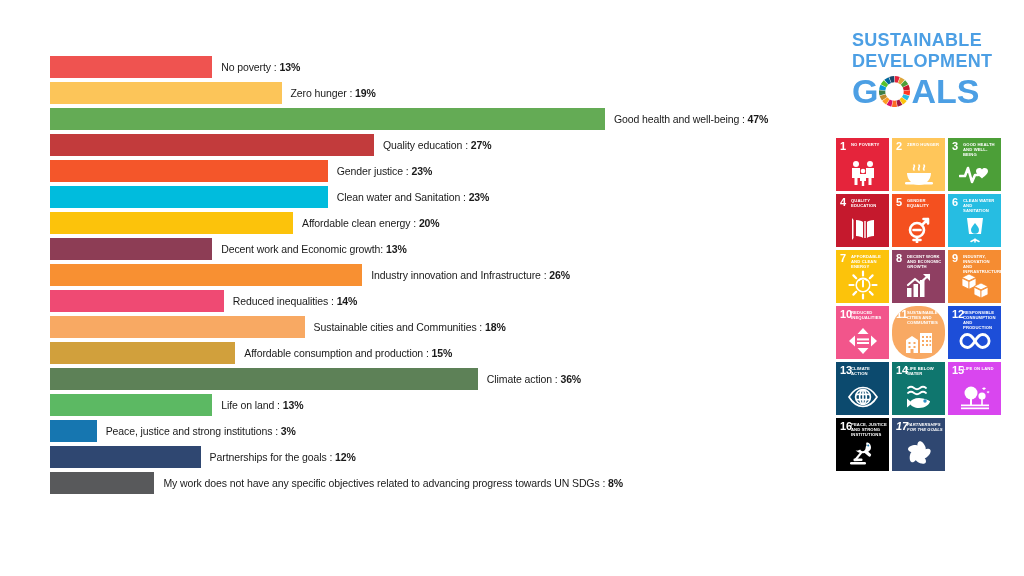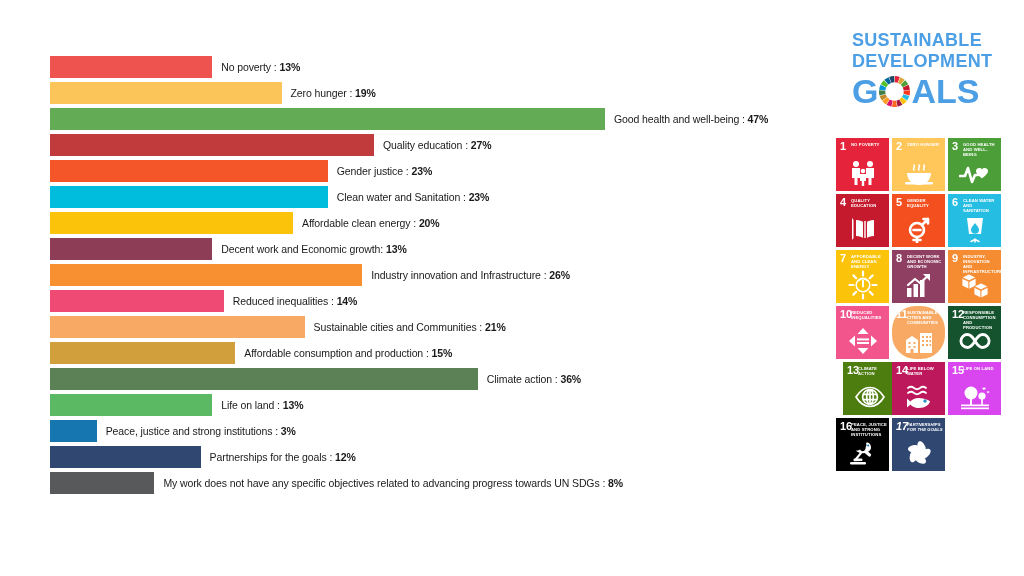--- a/index.html
+++ b/index.html
@@ -170,21 +170,21 @@
     <div class="bar-row">
       <div class="bar" style="width: 312.3px; background: rgb(248, 144, 50);"></div>
       <div class="bar-label"><span>Industry innovation and Infrastructure : </span><span class="pct">26%</span></div>
     </div>
     <div class="bar-row">
       <div class="bar" style="width: 173.7px; background: rgb(239, 74, 115);"></div>
       <div class="bar-label"><span>Reduced inequalities : </span><span class="pct">14%</span></div>
     </div>
     <div class="bar-row">
       <div class="bar" style="width: 254.6px; background: rgb(248, 169, 99);"></div>
-      <div class="bar-label"><span>Sustainable cities and Communities : </span><span class="pct">21%</span></div>
+      <div class="bar-label"><span>Sustainable cities and Communities : </span><span class="pct">18%</span></div>
     </div>
     <div class="bar-row">
       <div class="bar" style="width: 185.3px; background: rgb(209, 160, 60);"></div>
       <div class="bar-label"><span>Affordable consumption and production : </span><span class="pct">15%</span></div>
     </div>
     <div class="bar-row">
       <div class="bar" style="width: 427.8px; background: rgb(93, 129, 87);"></div>
       <div class="bar-label"><span>Climate action : </span><span class="pct">36%</span></div>
     </div>
     <div class="bar-row">
@@ -399,47 +399,47 @@
             <rect x="22" y="12" width="2" height="2"></rect>
             <rect x="25.5" y="12" width="1.6" height="2"></rect>
      <rect x="18" y="16" width="2" height="2"></rect>
             <rect x="22" y="16" width="2" height="2"></rect>
             <rect x="25.5" y="16" width="1.6" height="2"></rect>
      <rect x="6.5" y="21" width="3" height="4"></rect>
           </g>
         </svg>
       </div>
     </div>
-    <div class="sdg-tile" style="background: #14532d;">
+    <div class="sdg-tile" style="background: #1d4ed8;">
       <div class="sdg-num">12</div>
       <div class="sdg-title">RESPONSIBLE CONSUMPTION AND PRODUCTION</div>
       <div class="sdg-glyph">
         <svg width="32" height="20" viewBox="0 0 32 20">
           <g fill="none" stroke="#fff" stroke-width="2.8">
      <path d="M16 10c2.6-4.5 4.5-6.5 7.6-6.5A6.5 6.5 0 0 1 23.6 16.5C20.5 16.5 18.6 14.5 16 10z"></path>
      <path d="M16 10c-2.6-4.5-4.5-6.5-7.6-6.5A6.5 6.5 0 0 0 8.4 16.5C11.5 16.5 13.4 14.5 16 10z"></path>
           </g>
         </svg>
       </div>
     </div>
-    <div class="sdg-tile" style="background: #4d7c0f; margin-left: 7px;">
+    <div class="sdg-tile" style="background: #0c4a6e;">
       <div class="sdg-num">13</div>
       <div class="sdg-title">CLIMATE ACTION</div>
       <div class="sdg-glyph">
         <svg width="30" height="26" viewBox="0 0 30 26">
           <g fill="none" stroke="#fff" stroke-width="1.7">
      <path d="M1 13c4-6.5 9-9.5 14-9.5S25 6.5 29 13c-4 6.5-9 9.5-14 9.5S5 19.5 1 13z"></path>
      <circle cx="15" cy="13" r="7.4"></circle>
             <ellipse cx="15" cy="13" rx="3.3" ry="7.4"></ellipse>
      <path d="M7.9 10.3h14.2M7.9 15.7h14.2M15 5.6v14.8"></path>
           </g>
         </svg>
       </div>
     </div>
-    <div class="sdg-tile" style="background: #be185d;">
+    <div class="sdg-tile" style="background: #0f766e;">
       <div class="sdg-num">14</div>
       <div class="sdg-title">LIFE BELOW WATER</div>
       <div class="sdg-glyph">
         <svg width="30" height="26" viewBox="0 0 30 26">
           <g fill="none" stroke="#fff" stroke-width="1.8" stroke-linecap="round">
      <path d="M4 4q3-2.4 6 0t6 0 6 0"></path>
             <path d="M4 9q3-2.4 6 0t6 0 6 0"></path>
           </g>
      <path d="M26 17c0 3.6-5 7-11 7-4.5 0-7.5-2-8.5-3.5l-3.5 3v-9l3.5 3C7.5 16 10.5 14 15 14c6 0 11 3.4 11 3z" fill="#fff"></path>
      <circle cx="21" cy="17" r="1.7" fill="#2d8fc8"></circle>

